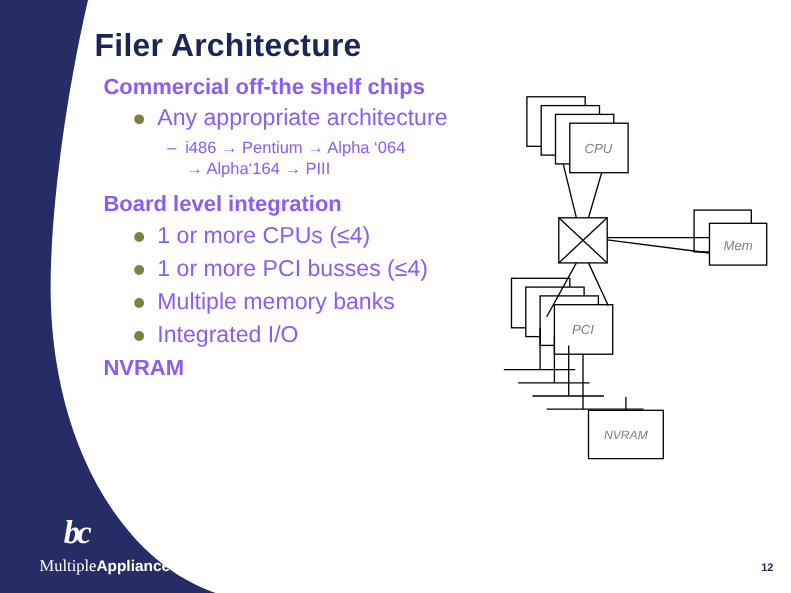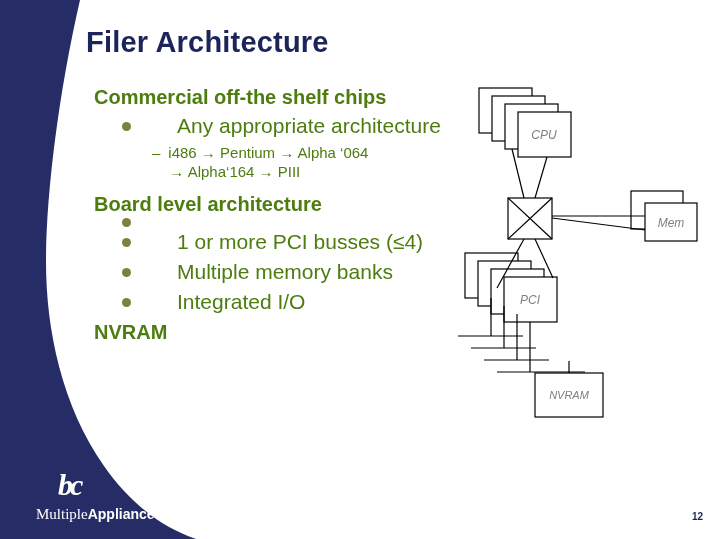--- a/index.html
+++ b/index.html
@@ -18,35 +18,35 @@
   }
   
   #title{
     position:absolute;left:86px;top:26px;
     font-size:29px;font-weight:bold;letter-spacing:0.2px;
     color:#1b2559;
     white-space:nowrap;
   }
   
   #body{
-    position:absolute;left:88px;top:84px;width:400px;
-    color:#4d7c0f;
+    position:absolute;left:88px;top:66px;width:400px;
+    color:#8b5cf6;
   }
   .lvl1{
     font-size:20px;font-weight:bold;
     line-height:26px;
     margin:0 0 1px 6px;
     white-space:nowrap;
   }
   .lvl2{
     font-size:21px;font-weight:normal;
     line-height:30px;
     margin:0 0 0 34px;
     white-space:nowrap;
-    display:flex;align-items:center;gap:34px;
+    display:flex;align-items:center;
   }
   .lvl2 .bdot{
     width:9px;height:9px;border-radius:50%;
     background:#7f8040;
     display:inline-block;
     margin-right:12px;flex:none;
   }
   .lvl3{
     font-size:15px;font-weight:normal;
     line-height:19px;
@@ -110,24 +110,25 @@
     </div>
 
     <div class="lvl3">
       <span class="ddash">–</span>
       <span class="l3txt">
         <span>i486 → Pentium → Alpha ‘064</span>
         <span class="l3line2">→ Alpha‘164 → PIII</span>
       </span>
     </div>
 
-    <div class="lvl1" style="margin-top:10px;">Board level architecture</div>
-
-    <div class="lvl2">
-      <span class="bdot"></span>
+    <div class="lvl1" style="margin-top:10px;">Board level integration</div>
+
+    <div class="lvl2">
+      <span class="bdot"></span>
+      <span>1 or more CPUs (≤4)</span>
     </div>
     <div class="lvl2">
       <span class="bdot"></span>
       <span>1 or more PCI busses (≤4)</span>
     </div>
     <div class="lvl2">
       <span class="bdot"></span>
       <span>Multiple memory banks</span>
     </div>
     <div class="lvl2">

